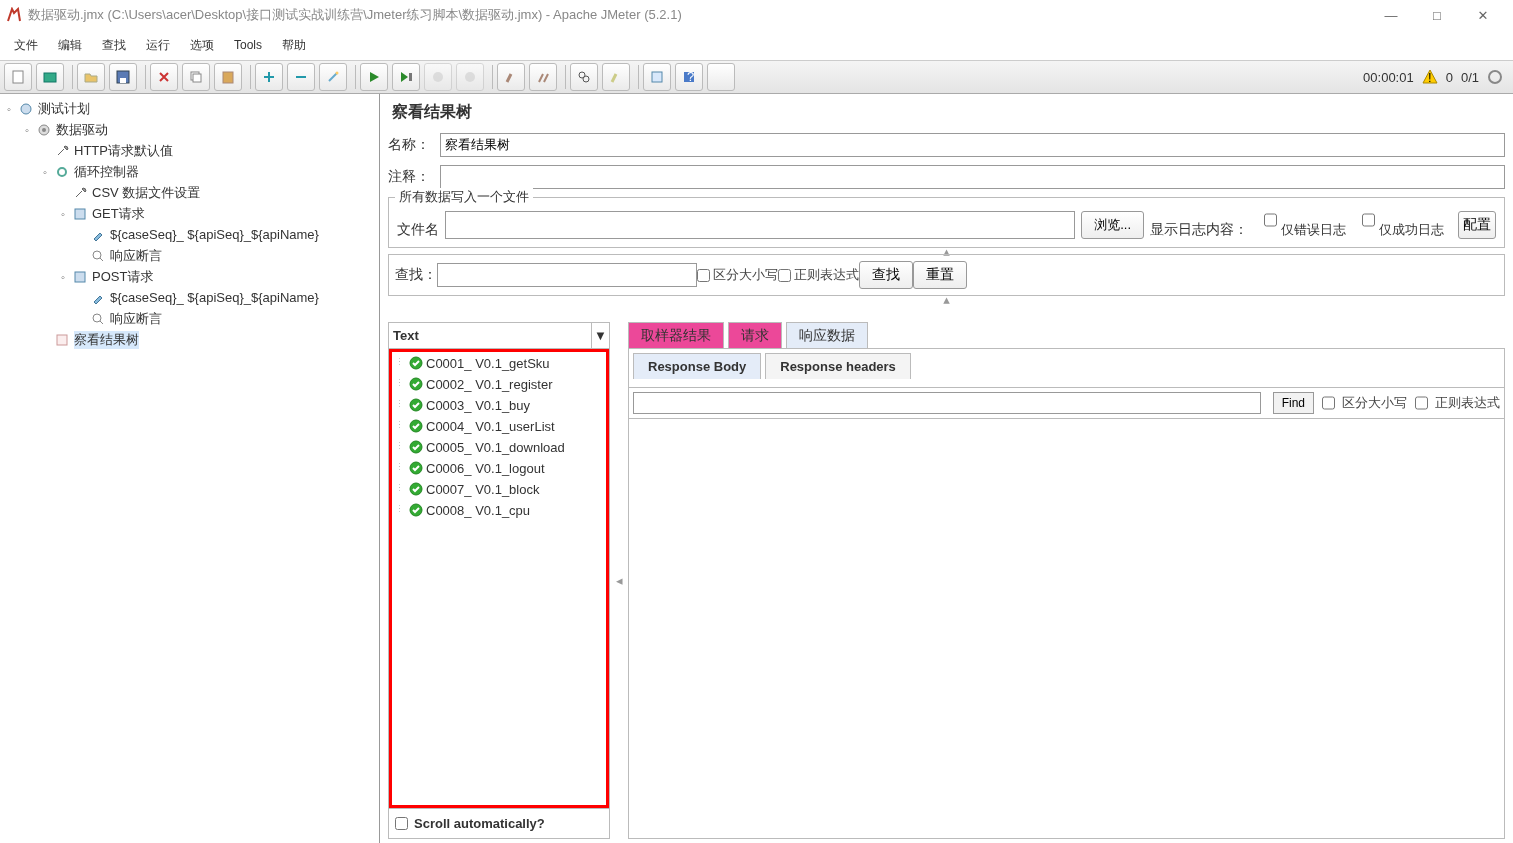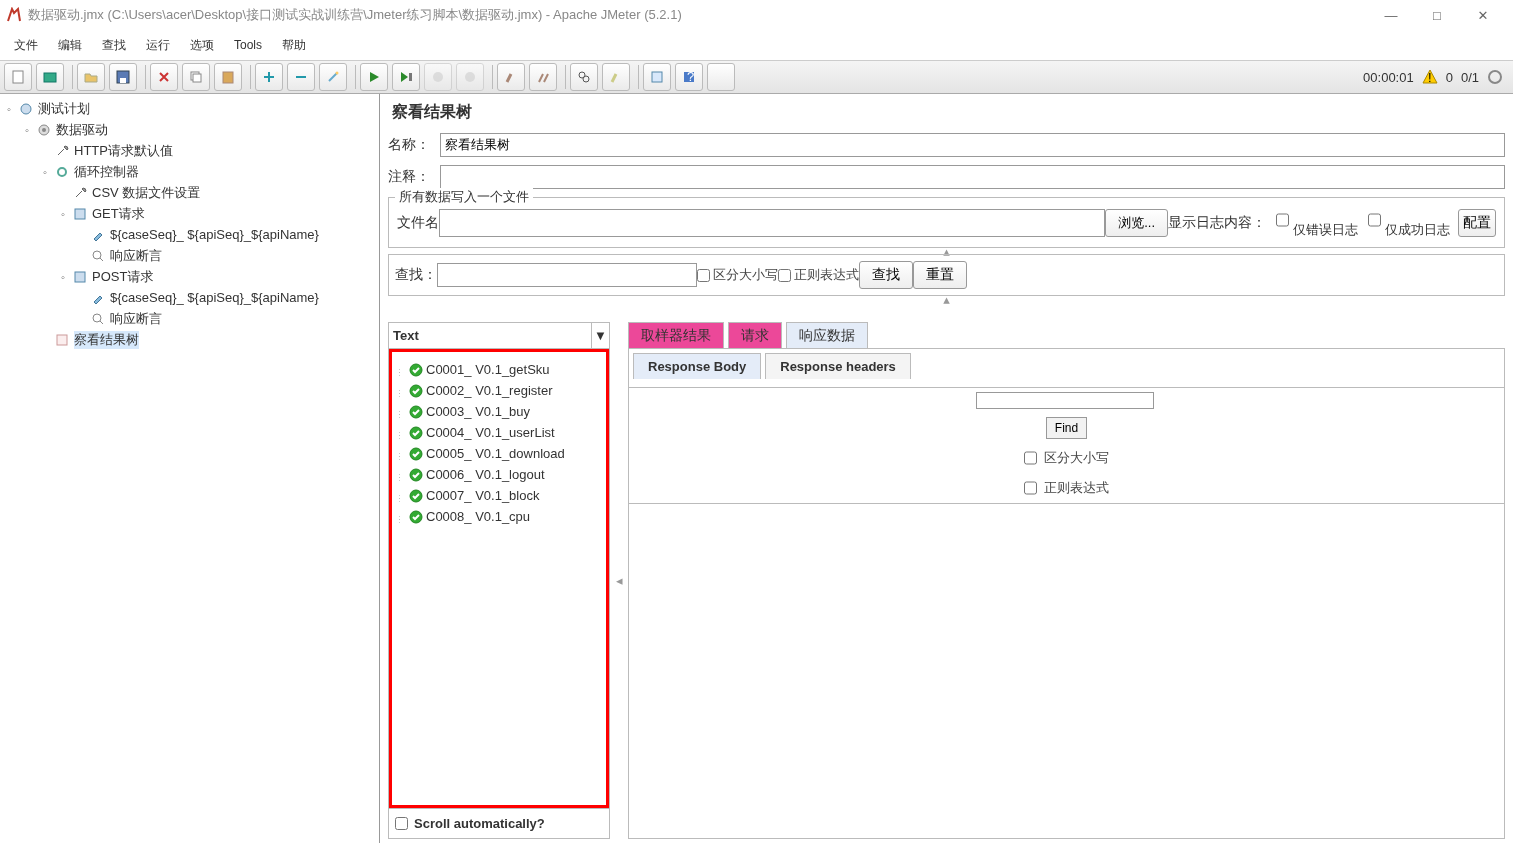--- a/index.html
+++ b/index.html
@@ -40,21 +40,21 @@
 .tree .selected { background: #d6e8fb; }
 
 
 .panel-title { font-size: 16px; font-weight: bold; padding: 4px 4px 10px 4px; }
 .form-row { display: flex; align-items: center; margin-bottom: 8px; }
 .form-row label { width: 52px; font-size: 14px; }
 .form-row input.full { flex: 1; height: 24px; border: 1px solid #999; padding: 2px 4px; }
 
 .fieldset { border: 1px solid #bbb; padding: 8px; position: relative; }
 .fieldset .legend { position: absolute; top: -10px; left: 6px; background: #fff; padding: 0 4px; font-size: 13px; }
-.file-row { display: flex; align-items: center; }
+.file-row { display: flex; align-items: flex-end; gap: 6px; }
 .file-row .lbl { font-size: 14px; }
 .file-row input { flex: 1; height: 28px; border: 1px solid #999; }
 .file-row .btn, .btn { height: 28px; padding: 0 12px; border: 1px solid #999; background: linear-gradient(#fff,#eee); border-radius: 3px; font-size: 14px; display: inline-flex; align-items: center; justify-content: center; }
 .file-row .small-lbl { font-size: 14px; }
 .chk { margin-left: 10px; }
 .chk input { margin-right: 4px; }
 
 .inner-splitter-h { height: 6px; cursor: ns-resize; display:flex; align-items:center; justify-content:center; color:#999;}
 
 .search-row { display: flex; align-items: center; gap: 0; border:1px solid #bbb; padding:6px; }
@@ -62,33 +62,33 @@
 .search-row input[type=text] { width: 260px; height: 24px; border: 1px solid #999; }
 .search-row .chk-sm { font-size: 11px; color: #444; display:flex; align-items:center; gap:3px;}
 
 
 .results-area { display: flex; gap: 6px; margin-top: 20px; flex:1; min-height:0; }
 .results-left { width: 222px; display: flex; flex-direction: column; border:1px solid #bbb; }
 .results-left .combo { height: 26px; display: flex; align-items: center; border-bottom: 1px solid #bbb; }
 .results-left .combo .label { flex:1; padding-left: 4px; font-weight: bold; }
 .results-left .combo .arrow { width: 18px; height: 100%; border-left: 1px solid #bbb; display:flex; align-items:center; justify-content:center; }
 .results-left .list { flex: 1; border: 3px solid red; padding: 4px 2px; overflow: auto; }
-.results-left .list .li { display:flex; align-items:flex-end; height:21px; gap:3px; }
+.results-left .list .li { display:flex; align-items:flex-start; height:21px; gap:3px; }
 .results-left .list .li::before { content:"…"; color:#bbb; transform: rotate(90deg); font-size:9px; margin-left:4px; width:8px;}
 .results-left .footer { height: 30px; border-top:1px solid #bbb; display:flex; align-items:center; padding-left:6px; font-weight:bold; gap:6px;}
 
 .results-right { flex:1; display:flex; flex-direction:column; }
 .tabstrip { display:flex; gap:4px; }
 .tab { height: 26px; padding: 0 12px; border: 1px solid #bbb; border-bottom: none; background: #ec4899; display:flex; align-items:center; font-size:14px;}
 .tab.active { background: #e4ecf8; }
 .subtabstrip { display:flex; gap:4px; border:1px solid #bbb; padding:4px 4px 8px 4px;}
 .subtab { height: 26px; padding: 0 14px; border: 1px solid #bbb; border-bottom:none; background:#f4f4f4; display:flex; align-items:center; font-weight:bold;}
 .subtab.active { background:#e4ecf8; }
 
-.find-row { display:flex; align-items:center; gap:8px; justify-content:space-between; border:1px solid #bbb; border-top:none; padding:4px;flex-direction:column; }
+.find-row { display:flex; align-items:center; gap:8px; justify-content:space-between; border:1px solid #bbb; border-top:none; padding:4px; }
 .find-row input { flex:1; height:22px; border:1px solid #999; margin-right:4px; }
 .find-row .btn-sm { height: 22px; padding:0 8px; border:1px solid #999; background:#f2f2f2; font-size:12px;}
 .find-row .chk-sm { font-size: 11px; color:#444; display:flex;align-items:center; gap:3px;}
 
 .response-box { flex:1; border:1px solid #bbb; border-top:none; }
 
 
 svg { display:block; }
 .green-check { width:14px;height:14px;}
 </style>

